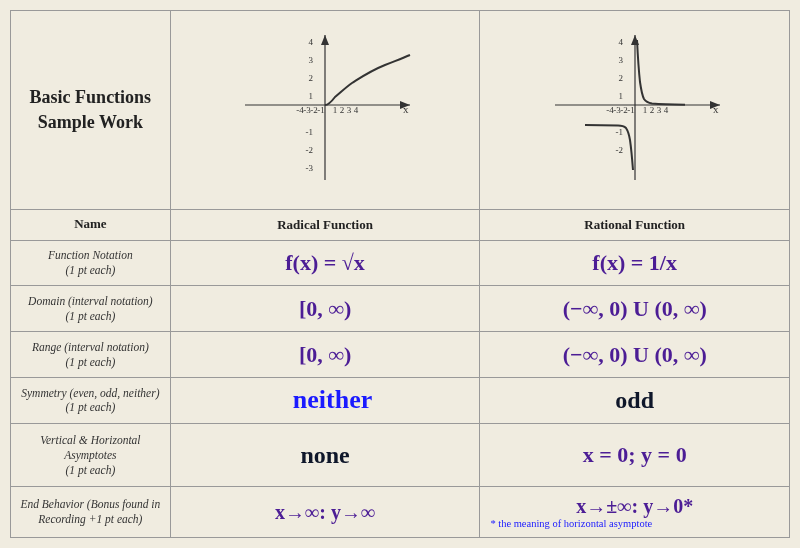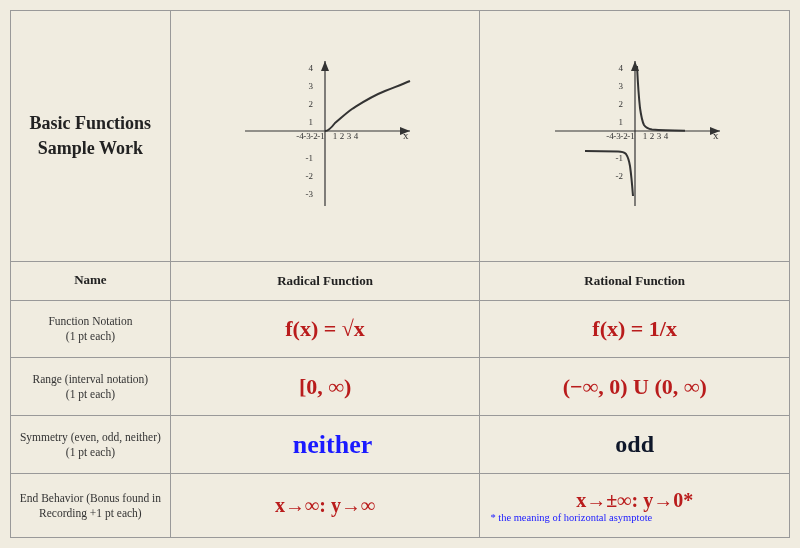--- a/index.html
+++ b/index.html
@@ -70,37 +70,38 @@
       width: 310px;
     }
 
     .section-header {
       font-size: 13px;
       font-weight: bold;
       color: #222;
     }
 
     .blue-value {
-      color: #b91c1c;
+      color: #4c1d95;
       font-size: 22px;
       font-weight: bold;
       text-align: center;
     }
 
     .blue-value-lg {
       color: #0f172a;
       font-size: 24px;
       font-weight: bold;
     }
 
     .row-label {
       font-size: 11.5px;
       color: #333;
       text-align: center;
       line-height: 1.3;
+      font-style: italic;
     }
 
     .footnote {
       font-size: 10.5px;
       color: #1a1aff;
       text-align: left;
       padding-left: 4px;
     }
 
     svg text {
@@ -215,20 +216,31 @@
         Function Notation<br>(1 pt each)
       </td>
       <td>
         <span class="blue-value">f(x) = √x</span>
       </td>
       <td>
         <span class="blue-value">f(x) = 1/x</span>
       </td>
     </tr>
 
+    <tr>
+      <td class="row-label">
+        Domain (interval notation)<br>(1 pt each)
+      </td>
+      <td>
+        <span class="blue-value">[0, ∞)</span>
+      </td>
+      <td>
+        <span class="blue-value">(−∞, 0) U (0, ∞)</span>
+      </td>
+    </tr>
 
     <tr>
       <td class="row-label">
         Range (interval notation)<br>(1 pt each)
       </td>
       <td>
         <span class="blue-value">[0, ∞)</span>
       </td>
       <td>
         <span class="blue-value">(−∞, 0) U (0, ∞)</span>
@@ -240,20 +252,31 @@
         Symmetry (even, odd, neither)<br>(1 pt each)
       </td>
       <td>
         <span class="neither-text">neither</span>
       </td>
       <td>
         <span class="blue-value-lg">odd</span>
       </td>
     </tr>
 
+    <tr>
+      <td class="row-label">
+        Vertical &amp; Horizontal Asymptotes<br>(1 pt each)
+      </td>
+      <td>
+        <span class="blue-value-lg">none</span>
+      </td>
+      <td>
+        <span class="blue-value">x = 0; y = 0</span>
+      </td>
+    </tr>
 
     <tr>
       <td class="row-label">
         End Behavior (Bonus found in<br>Recording +1 pt each)
       </td>
       <td>
         <span class="blue-value" style="font-size:20px;">x→∞: y→∞</span>
       </td>
       <td>
         <span class="blue-value" style="font-size:20px;">x→±∞: y→0*</span>

